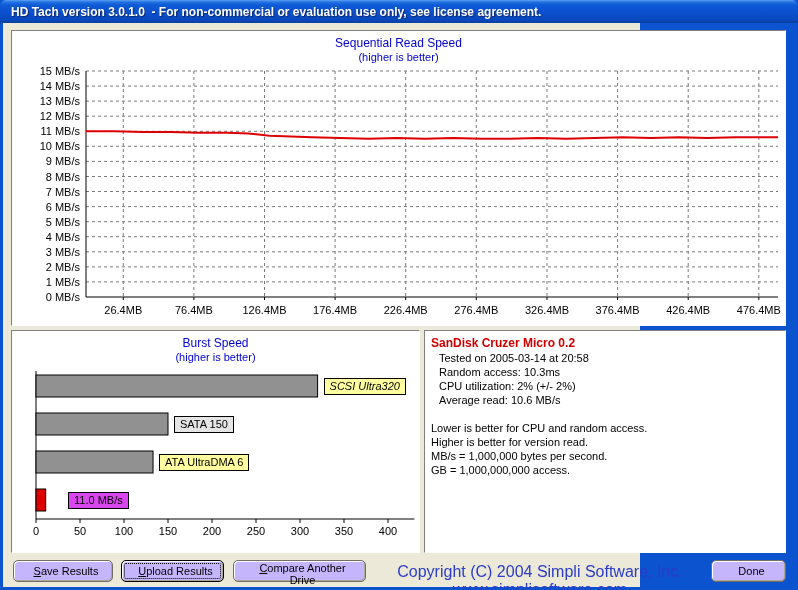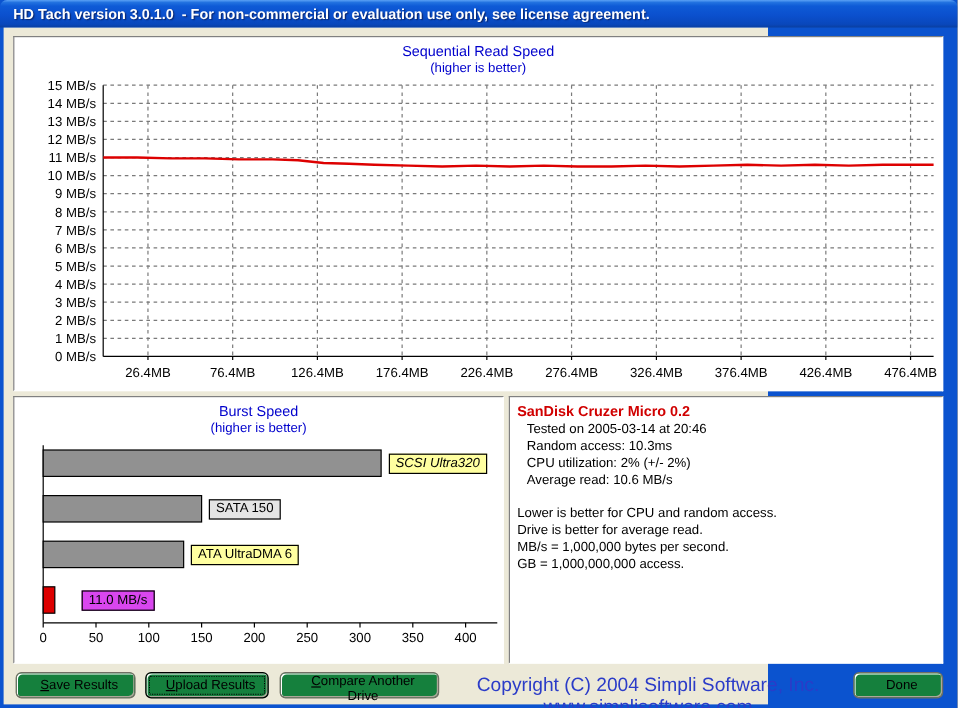--- a/index.html
+++ b/index.html
@@ -20,21 +20,21 @@
   .svg-mount{position:absolute;left:0;top:0;right:0;bottom:0;}
   svg{overflow:visible;}
   svg text{font-family:"Liberation Sans",sans-serif;fill:#000;}
   .bar-label{position:absolute;background:#ffffa0;border:1px solid #000;font-size:11px;line-height:13px;
     padding:1px 5px;white-space:nowrap;color:#000;z-index:3;}
   .drive-name{color:#d00000;font-weight:bold;font-size:12px;line-height:16px;}
   .info-line{white-space:pre;}
   .info-line.indent{padding-left:8px;}
   .info-spacer{height:14px;}
   .btn{position:absolute;height:22px;font-family:"Liberation Sans",sans-serif;font-size:11px;color:#000;
-    background:#15803d;border:1px solid #716f64;border-radius:5px;
+    background:#c4b5fd;border:1px solid #716f64;border-radius:5px;
     box-shadow:inset 1px 1px 0 #ffffff, inset -1px -1px 0 #aca899;cursor:default;padding-left:12px;}
   .btn.default{border:1px solid #000;outline:1px dotted #000;outline-offset:-4px;}
   #btn-save{left:10px;top:537px;width:100px;}
   #btn-upload{left:118px;top:537px;width:103px;}
   #btn-compare{left:230px;top:537px;width:133px;}
   #btn-done{left:708px;top:537px;width:75px;}
   .copyright{position:absolute;top:540px;left:372px;width:330px;text-align:center;color:#2b3cc8;font-size:16px;}
 </style>
 </head>
 <body>
@@ -149,29 +149,29 @@
           <div class="bar-label" style="background: rgb(255, 255, 160); left: 311.6px; top: 47px; font-style: italic;">SCSI Ultra320</div>
           <div class="bar-label" style="background: #e5e5e5; left: 162px; top: 85px;">SATA 150</div>
           <div class="bar-label" style="background: rgb(255, 255, 160); left: 147.04px; top: 123px;">ATA UltraDMA 6</div>
           <div class="bar-label" style="background: #d946ef; left: 56px; top: 161px;">11.0 MB/s</div>
         </div>
     </div>
 
     <div class="panel info-panel">
       <div class="drive-name">SanDisk Cruzer Micro 0.2</div>
       <div id="detail-lines">
-          <div class="info-line indent">Tested on 2005-03-14 at 20:46</div>
+          <div class="info-line indent">Tested on 2005-03-14 at 20:58</div>
           <div class="info-line indent">Random access: 10.3ms</div>
           <div class="info-line indent">CPU utilization: 2% (+/- 2%)</div>
           <div class="info-line indent">Average read: 10.6 MB/s</div>
         </div>
       <div class="info-spacer"></div>
       <div id="note-lines">
           <div class="info-line">Lower is better for CPU and random access.</div>
-          <div class="info-line">Drive is better for average read.</div>
+          <div class="info-line">Higher is better for version read.</div>
           <div class="info-line">MB/s = 1,000,000 bytes per second.</div>
           <div class="info-line">GB = 1,000,000,000 access.</div>
         </div>
     </div>
 
     <button class="btn" id="btn-save"><u>S</u>ave Results</button>
     <button class="btn default" id="btn-upload"><u>U</u>pload Results</button>
     <button class="btn" id="btn-compare"><u>C</u>ompare Another Drive</button>
     <div class="copyright">Copyright (C) 2004 Simpli Software, Inc. www.simplisoftware.com</div>
     <button class="btn" id="btn-done">Done</button>

